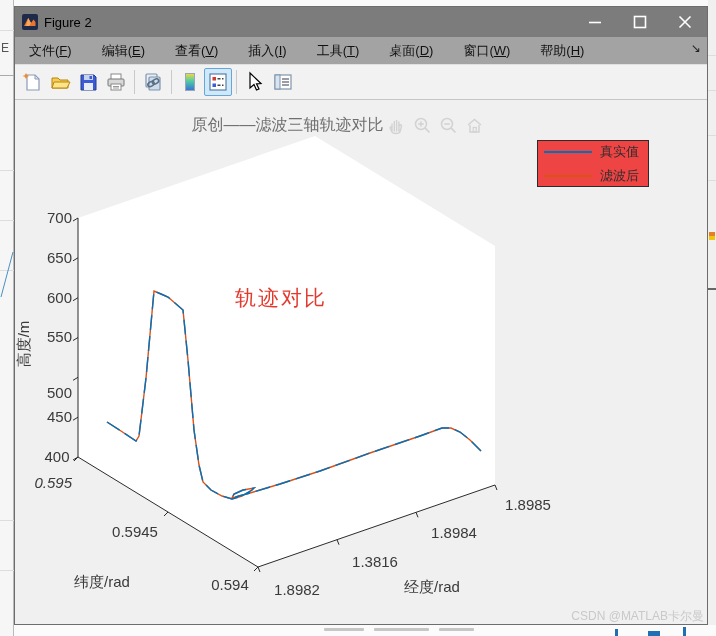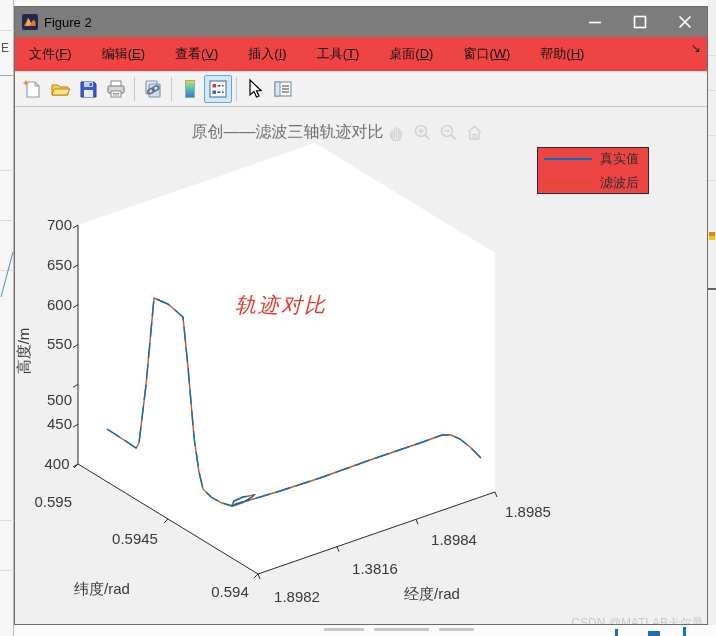--- a/index.html
+++ b/index.html
@@ -20,21 +20,21 @@
 
   
   #fig-window { left:14px; top:6px; width:694px; height:619px; background:#f0f0f0;
     border:1px solid #6d6d6d; display:flex; flex-direction:column; }
   #titlebar { height:30px; background:#7c7c7c; display:flex; align-items:center; flex:0 0 auto; }
   #titlebar .app-icon { width:16px; height:16px; margin:0 6px 0 7px; }
   #titlebar .title-text { color:#000000; font-size:13px; }
   #win-buttons { margin-left:auto; display:flex; height:100%; }
   .win-btn { width:45px; height:100%; display:flex; align-items:center; justify-content:center; }
 
-  #menubar { height:35px; background:#ef4444; border-bottom:1px solid #e0e0e0;
+  #menubar { height:28px; background:#a3a3a3; border-bottom:1px solid #e0e0e0;
     display:flex; align-items:center; padding-left:7px; flex:0 0 auto; position:relative; }
   .menu-item { font-size:13px; color:#111; padding:4px 7px; margin-right:16px; white-space:nowrap; }
   .menu-item u { text-decoration:underline; }
   #dock-arrow { position:absolute; right:6px; top:4px; font-size:12px; color:#222; }
 
   #toolbar { height:35px; background:#f2f2f2; border-bottom:1px solid #c6c6c6;
     display:flex; align-items:center; padding-left:3px; flex:0 0 auto; }
   .tbtn { width:28px; height:28px; display:flex; align-items:center; justify-content:center; }
   .tbtn.active { background:#cfe8fa; border:1px solid #66a7d8; border-radius:2px; }
   .tsep { width:1px; height:24px; background:#c9c9c9; margin:0 4px; }
@@ -272,34 +272,34 @@
       </div>
 
       <span class="ticklabel" style="left:27px;top:348px;width:30px;text-align:center;">400</span>
       <span class="ticklabel" style="left:27px;top:308px;width:30px;text-align:right;">450</span>
       <span class="ticklabel" style="left:27px;top:268px;width:30px;text-align:right;margin-top:16px;">500</span>
       <span class="ticklabel" style="left:27px;top:228px;width:30px;text-align:right;">550</span>
       <span class="ticklabel" style="left:27px;top:189px;width:30px;text-align:right;">600</span>
       <span class="ticklabel" style="left:27px;top:149px;width:30px;text-align:right;">650</span>
       <span class="ticklabel" style="left:27px;top:109px;width:30px;text-align:right;">700</span>
 
-      <span class="ticklabel" style="left:5px;top:386px;width:52px;text-align:right;">0.595</span>
+      <span class="ticklabel" style="left:5px;top:374px;width:52px;text-align:right;font-style:italic;">0.595</span>
       <span class="ticklabel" style="left:92px;top:423px;width:56px;text-align:center;">0.5945</span>
       <span class="ticklabel" style="left:190px;top:476px;width:50px;text-align:center;">0.594</span>
 
       <span class="ticklabel" style="left:252px;top:481px;width:60px;text-align:center;">1.8982</span>
       <span class="ticklabel" style="left:330px;top:453px;width:60px;text-align:center;">1.3816</span>
       <span class="ticklabel" style="left:409px;top:424px;width:60px;text-align:center;">1.8984</span>
       <span class="ticklabel" style="left:482px;top:396px;width:62px;text-align:center;">1.8985</span>
 
       <span class="axlabel" style="left:372px;top:478px;width:90px;text-align:center;">经度/rad</span>
       <span class="axlabel" style="left:48px;top:473px;width:78px;text-align:center;">纬度/rad</span>
       <span class="axlabel" id="zlabel">高度/m</span>
 
-      <div class="abs" id="annotation" style="color: rgb(226, 59, 46); font-style: italic;">轨迹对比</div>
+      <div class="abs" id="annotation" style="color: rgb(226, 59, 46);">轨迹对比</div>
 
       <div class="abs" id="legend">
         <div class="legend-row">
           <div class="legend-swatch" id="sw0" style="background: rgb(0, 114, 189);"></div>
           <span class="legend-label">真实值</span>
         </div>
         <div class="legend-row">
           <div class="legend-swatch" id="sw1" style="background: rgb(217, 83, 25);"></div>
           <span class="legend-label">滤波后</span>
         </div>

